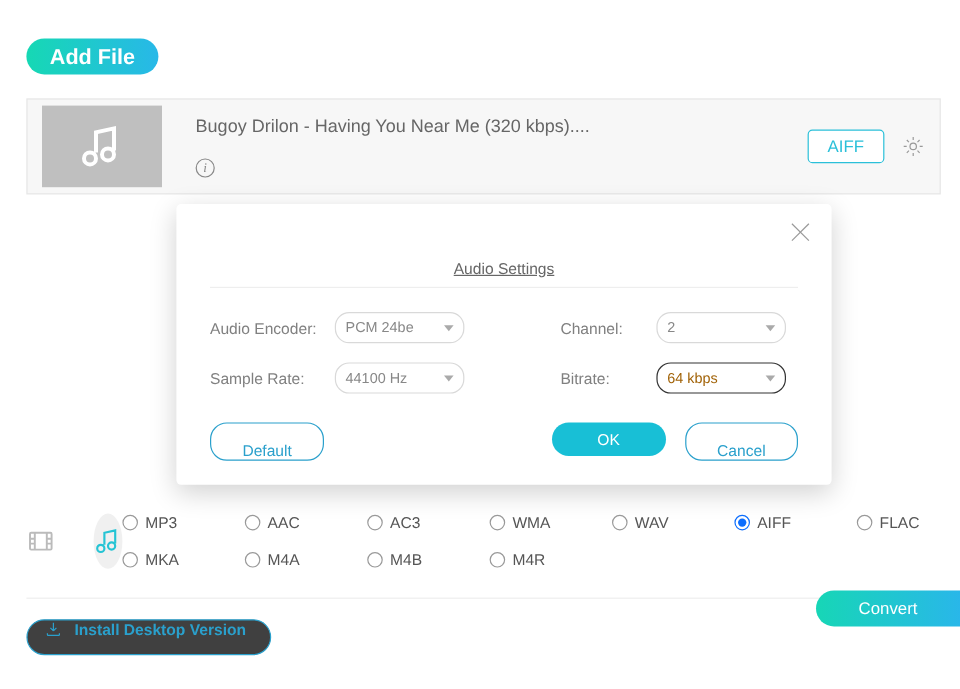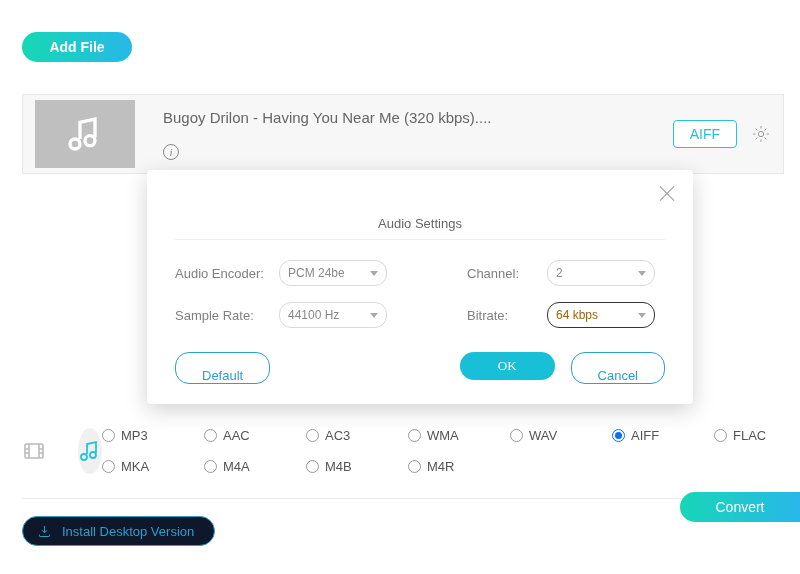--- a/index.html
+++ b/index.html
@@ -1,64 +1,64 @@
 <!DOCTYPE html>
 <html><head>
 <meta charset="utf-8">
 <style>
   * { box-sizing: border-box; margin: 0; padding: 0; }
   body { font-family: Arial, sans-serif; font-size: 14px; color: #555; background: #fff; width: 800px; height: 574px; overflow: hidden; position: relative; }
 
-  .add-file-btn { position: absolute; top: 32px; left: 22px; width: 110px; height: 30px; background: linear-gradient(90deg, #16d8b4, #28b8e8); color: #fff; border: none; border-radius: 15px; font-size: 14px; font-weight: bold; cursor: pointer; }
+  .add-file-btn { position: absolute; top: 32px; left: 22px; width: 110px; height: 30px; background: linear-gradient(90deg, #16d8b4, #28b8e8); color: #fff; border: none; border-radius: 15px; font-size: 18px; font-weight: bold; cursor: pointer; }
 
-  .file-row { position: absolute; top: 94px; left: 22px; right: 16px; height: 80px; background: #f7f7f7; border: 1px solid #e6e6e6; display: flex; align-items: center; padding: 0 12px; }
+  .file-row { position: absolute; top: 82px; left: 22px; right: 16px; height: 80px; background: #f7f7f7; border: 1px solid #e6e6e6; display: flex; align-items: center; padding: 0 12px; }
   .thumb { width: 100px; height: 68px; background: #bfbfbf; display: flex; align-items: center; justify-content: center; }
   .thumb svg { width: 40px; height: 40px; fill: #fff; }
   .file-info { margin-left: 28px; flex: 1; }
   .file-title { color: #666; font-size: 15px; }
   .info-icon { margin-top: 18px; display: inline-block; width: 16px; height: 16px; border: 1px solid #888; border-radius: 50%; text-align: center; font-size: 11px; font-style: italic; line-height: 14px; color: #888; font-family: Georgia, serif; }
   .aiff-tag { border: 1px solid #2bc0d9; color: #2bc0d9; padding: 5px 16px; border-radius: 4px; margin-right: 14px; font-size: 14px; background: #fff; }
   .gear-icon { width: 20px; height: 20px; cursor: pointer; }
   .gear-icon svg { width: 20px; height: 20px; stroke: #999; fill: none; stroke-width: 1.2; }
 
   
   .modal { position: absolute; top: 170px; left: 147px; width: 546px; height: 234px; background: #fff; border-radius: 4px; box-shadow: 0 6px 22px rgba(0,0,0,0.18); padding: 18px 28px 22px 28px; }
   .close-x { position: absolute; top: 14px; right: 16px; width: 20px; height: 20px; cursor: pointer; }
   .close-x::before, .close-x::after { content: ""; position: absolute; top: 9px; left: 0; width: 20px; height: 1px; background: #999; }
   .close-x::before { transform: rotate(45deg); }
   .close-x::after { transform: rotate(-45deg); }
-  .modal-title { text-align: center; font-size: 13px; color: #666; margin-top: 28px; }
+  .modal-title { text-align: center; font-size: 13px; color: #666; margin-top: 28px; text-decoration: underline; }
   .modal-hr { border: none; border-top: 1px solid #eee; margin: 8px 0 0 0; }
   .form-grid { display: grid; grid-template-columns: 94px 108px 60px 70px 108px; column-gap: 10px; row-gap: 16px; margin-top: 20px; align-items: center; }
   .lbl { color: #808080; font-size: 13px; white-space: nowrap; }
   .sel { position: relative; border: 1px solid #d9d9d9; height: 26px; border-radius: 12px; padding: 0 22px 0 8px; font-size: 12px; color: #888; display: flex; align-items: center; cursor: pointer; background: #fff; }
   .sel.active { border-color: #333; color: #a16207; }
   .sel::after { content: ""; position: absolute; right: 8px; top: 10px; border-left: 4px solid transparent; border-right: 4px solid transparent; border-top: 5px solid #aaa; }
   .modal-buttons { position: absolute; bottom: 20px; left: 28px; right: 28px; display: flex; }
   .pill-btn { height: 28px; border-radius: 14px; padding: 15px 26px; font-size: 13px; cursor: pointer; background: #fff; }
   .default-btn { border: 1px solid #2aa0cc; color: #2aa0cc; }
-  .ok-btn { margin-left: auto; border: none; background: #18bfd6; color: #fff; padding: 0 38px; font-family: Liberation Serif, serif; }
+  .ok-btn { margin-left: auto; border: none; background: #18bfd6; color: #fff; padding: 0 38px; }
   .cancel-btn { margin-left: 16px; border: 1px solid #2aa0cc; color: #2aa0cc; }
 
   
   .format-bar { position: absolute; top: 428px; left: 22px; right: 16px; display: flex; align-items: center; }
   .bar-icon { width: 46px; height: 46px; border-radius: 50%; display: flex; align-items: center; justify-content: center; }
   .bar-icon svg { width: 24px; height: 24px; }
   .bar-icon.audio { background: #f0f0f0; }
   .vsep { width: 1px; height: 44px; background: #ddd; margin: 0 16px; }
   .fmt-list { display: grid; grid-template-columns: repeat(7, 86px); row-gap: 12px; flex: 1; gap: 16px; }
   .fmt-item { display: flex; align-items: center; }
   .rd { width: 13px; height: 13px; border: 1px solid #999; border-radius: 50%; margin-right: 6px; position: relative; }
   .rd.on { border-color: #0d6efd; }
   .rd.on::after { content: ""; position: absolute; top: 2px; left: 2px; width: 7px; height: 7px; background: #0d6efd; border-radius: 50%; }
   .fmt-text { font-size: 13px; color: #555; }
 
   
   .footer-hr { position: absolute; top: 498px; left: 22px; right: 16px; height: 1px; background: #eee; }
-  .install-btn { position: absolute; top: 516px; left: 22px; height: 30px; border: 1px solid #2aa0cc; color: #2aa0cc; background: #0f172a; border-radius: 15px; padding: 0 20px 0 14px; font-size: 13px; display: flex; align-items: center; cursor: pointer; }
+  .install-btn { position: absolute; top: 516px; left: 22px; height: 30px; border: 1px solid #2aa0cc; color: #2aa0cc; background: #404040; border-radius: 15px; padding: 0 20px 0 14px; font-size: 13px; display: flex; cursor: pointer; font-weight: bold; }
   .install-btn svg { width: 15px; height: 15px; margin-right: 10px; stroke: #2aa0cc; fill: none; stroke-width: 1.6; }
   .convert-btn { position: absolute; top: 492px; right: 0; width: 120px; height: 30px; background: linear-gradient(90deg, #17d6b6, #29b7e9); color: #fff; border: none; border-top-left-radius: 15px; border-bottom-left-radius: 15px; font-size: 14px; cursor: pointer; }
 </style>
 </head>
 <body>
 
 <button class="add-file-btn">Add File</button>
 
 <div class="file-row">
   <div class="thumb">

